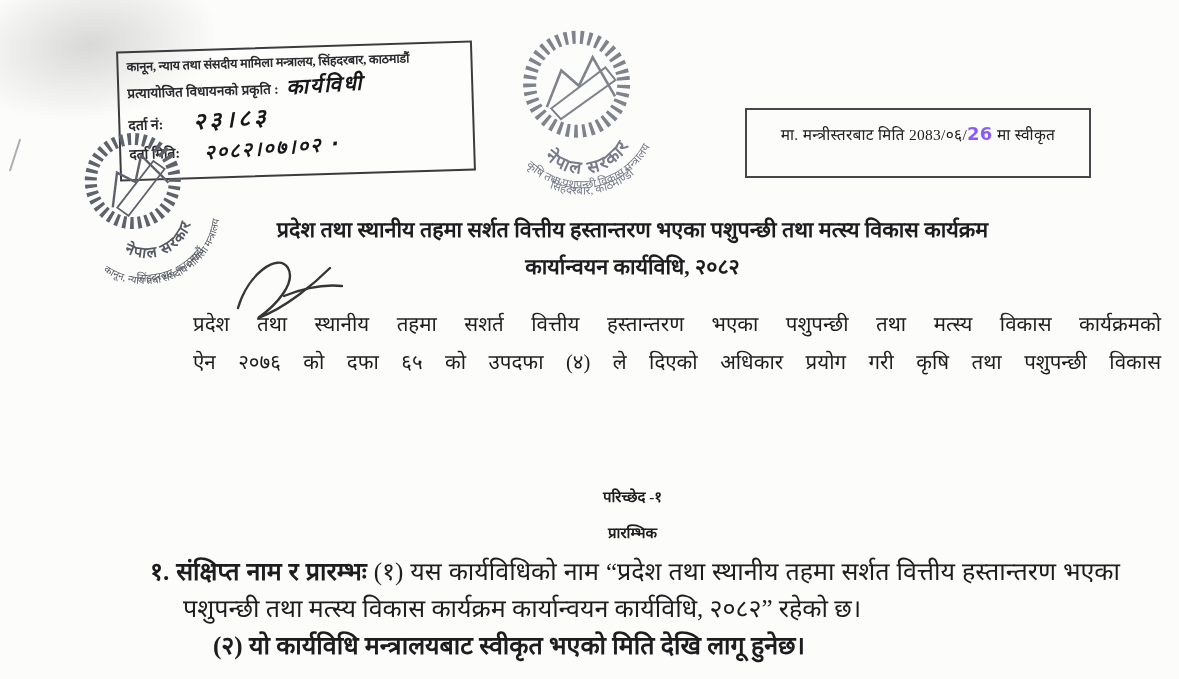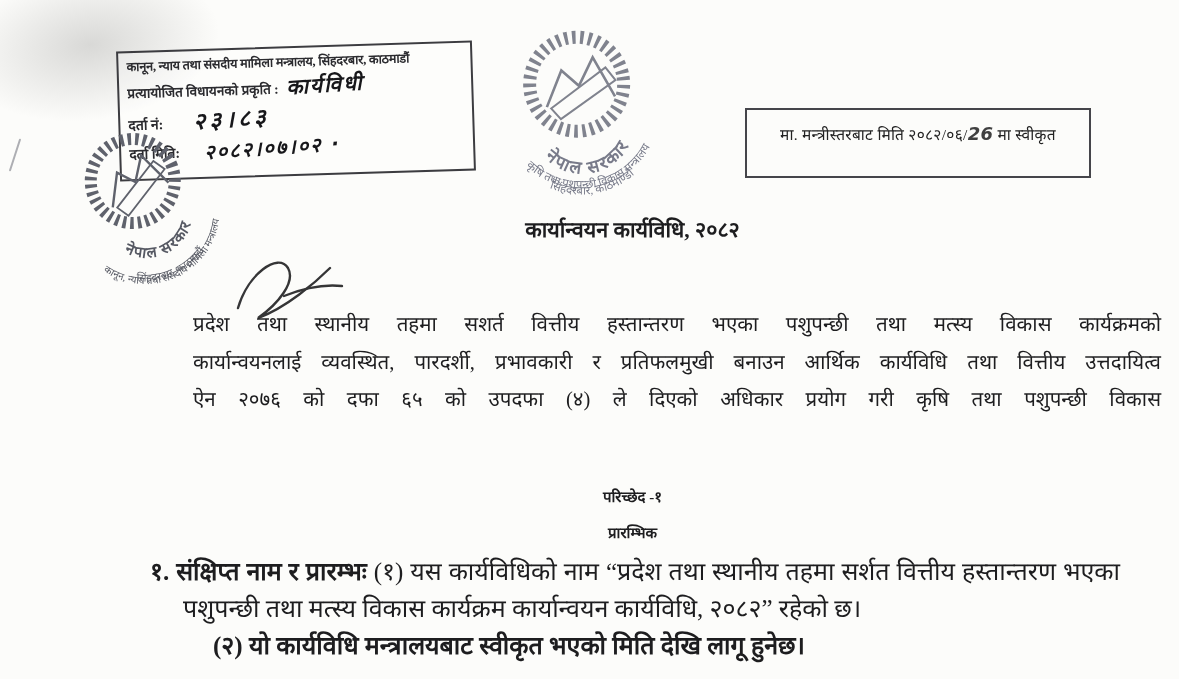--- a/index.html
+++ b/index.html
@@ -50,21 +50,21 @@
   
   .approval-box{
     position:absolute;left:745px;top:108px;width:346px;height:70px;
     border:2px solid #45454a;box-sizing:border-box;
     padding-top:13px;text-align:center;
     font-size:15.5px;color:#222;
     letter-spacing:.3px;
   }
   .approval-box .day{
     font-family:"DejaVu Sans",sans-serif;
-    font-weight:bold;font-size:18px;font-style:italic;color:#404040;
+    font-weight:bold;font-size:18px;color:#8b5cf6;
   }
   
   .title{
     position:absolute;left:140px;top:212px;width:985px;
     text-align:center;font-weight:bold;font-size:21.5px;line-height:37px;
   }
   .preamble{
     position:absolute;left:152px;top:306px;width:968px;
     font-size:20.5px;line-height:37.6px;margin-left:41px;
   }
@@ -158,30 +158,30 @@
   </svg>
 
   <svg class="signature" width="140" height="90" viewBox="0 0 140 90">
     <g stroke="#1a1a1c" stroke-width="2.4" fill="none" stroke-linecap="round" opacity="0.88">
       <path d="M10 62 C 20 28, 50 6, 60 22 C 68 36, 50 58, 30 72 C 58 62, 88 36, 102 22"></path>
       <path d="M56 50 C 76 42, 96 38, 114 40"></path>
     </g>
   </svg>
 
   <div class="approval-box">
-    <span>मा. मन्त्रीस्तरबाट मिति २०८२/०६/</span><span class="day">26</span><span> मा स्वीकृत</span>
+    <span>मा. मन्त्रीस्तरबाट मिति 2083/०६/</span><span class="day">26</span><span> मा स्वीकृत</span>
   </div>
 
   <div class="title">
+    <div>प्रदेश तथा स्थानीय तहमा सर्शत वित्तीय हस्तान्तरण भएका पशुपन्छी तथा मत्स्य विकास कार्यक्रम</div>
     <div>कार्यान्वयन कार्यविधि, २०८२</div>
   </div>
 
   <div class="preamble">
     <div class="just">प्रदेश तथा स्थानीय तहमा सशर्त वित्तीय हस्तान्तरण भएका पशुपन्छी तथा मत्स्य विकास कार्यक्रमको</div>
-    <div class="just">कार्यान्वयनलाई व्यवस्थित, पारदर्शी, प्रभावकारी र प्रतिफलमुखी बनाउन आर्थिक कार्यविधि तथा वित्तीय उत्तदायित्व</div>
     <div class="just">ऐन २०७६ को दफा ६५ को उपदफा (४) ले दिएको अधिकार प्रयोग गरी कृषि तथा पशुपन्छी विकास</div>
   </div>
 
   <div class="chapter">
     <div>परिच्छेद -१</div>
     <div class="sub">प्रारम्भिक</div>
   </div>
 
   <div class="clause">
     <div class="just"><span class="lead">१.</span><span class="lead"> संक्षिप्त नाम र प्रारम्भः </span><span>(१) यस कार्यविधिको नाम “प्रदेश तथा स्थानीय तहमा सर्शत वित्तीय हस्तान्तरण भएका</span></div>

